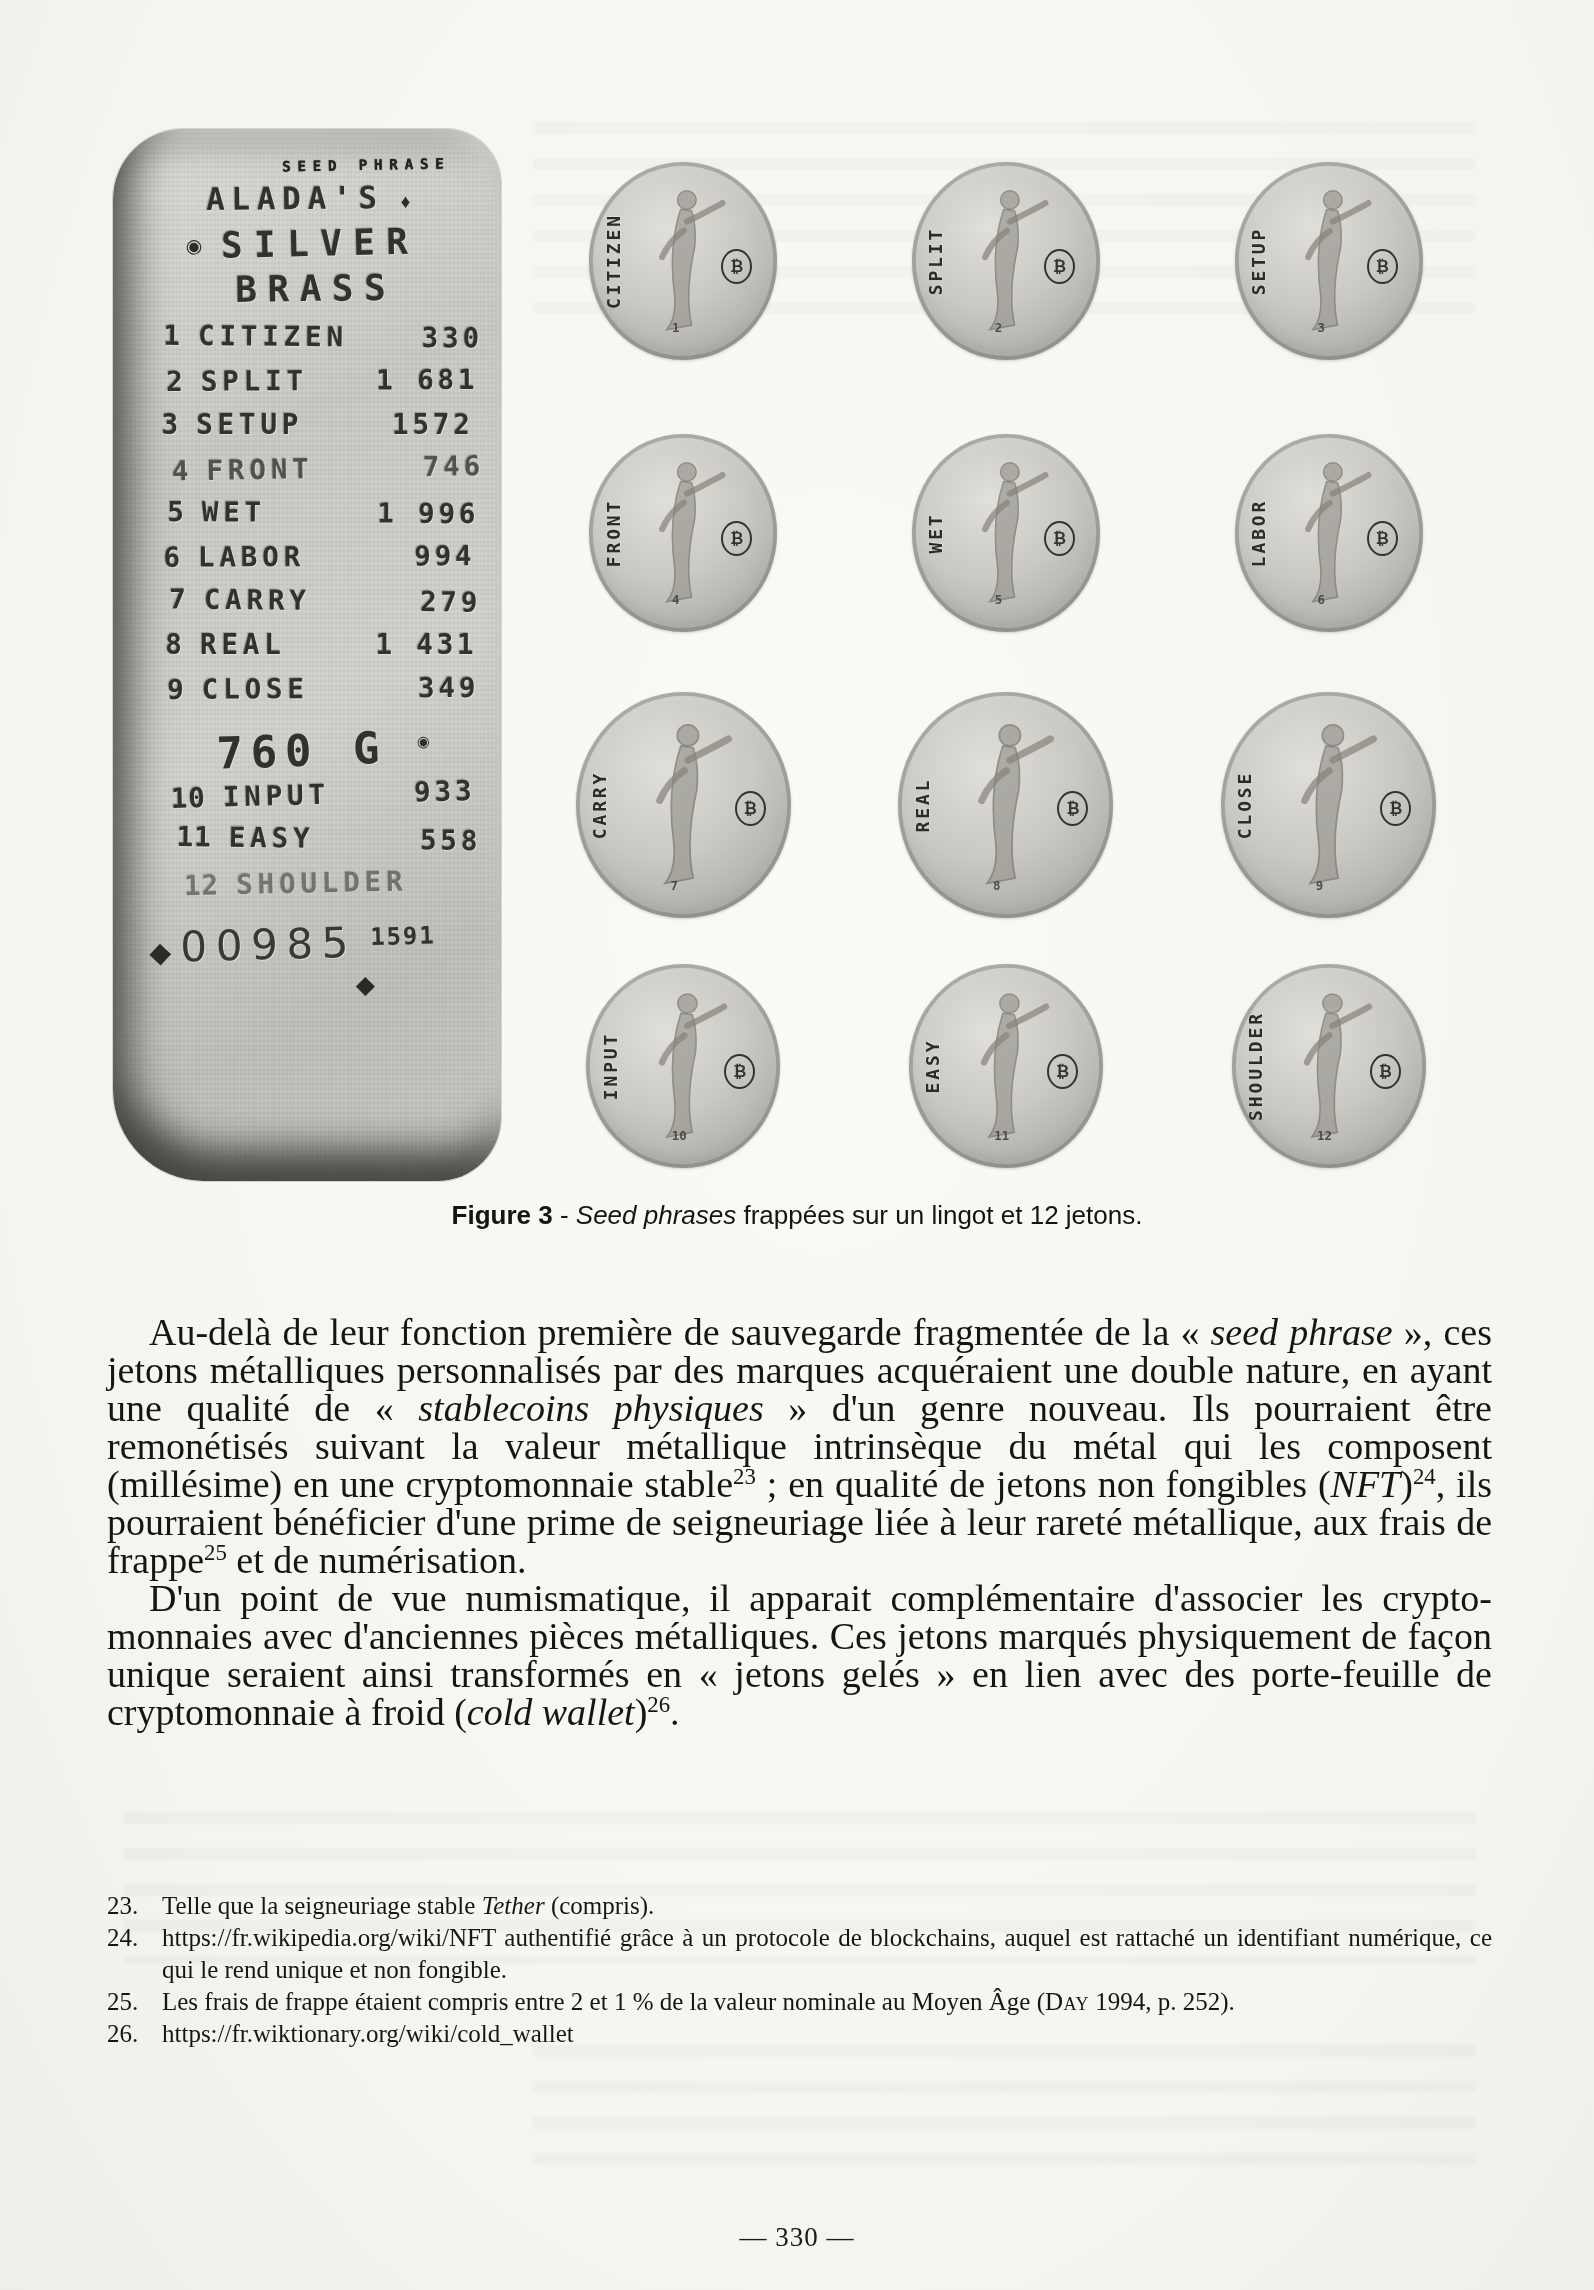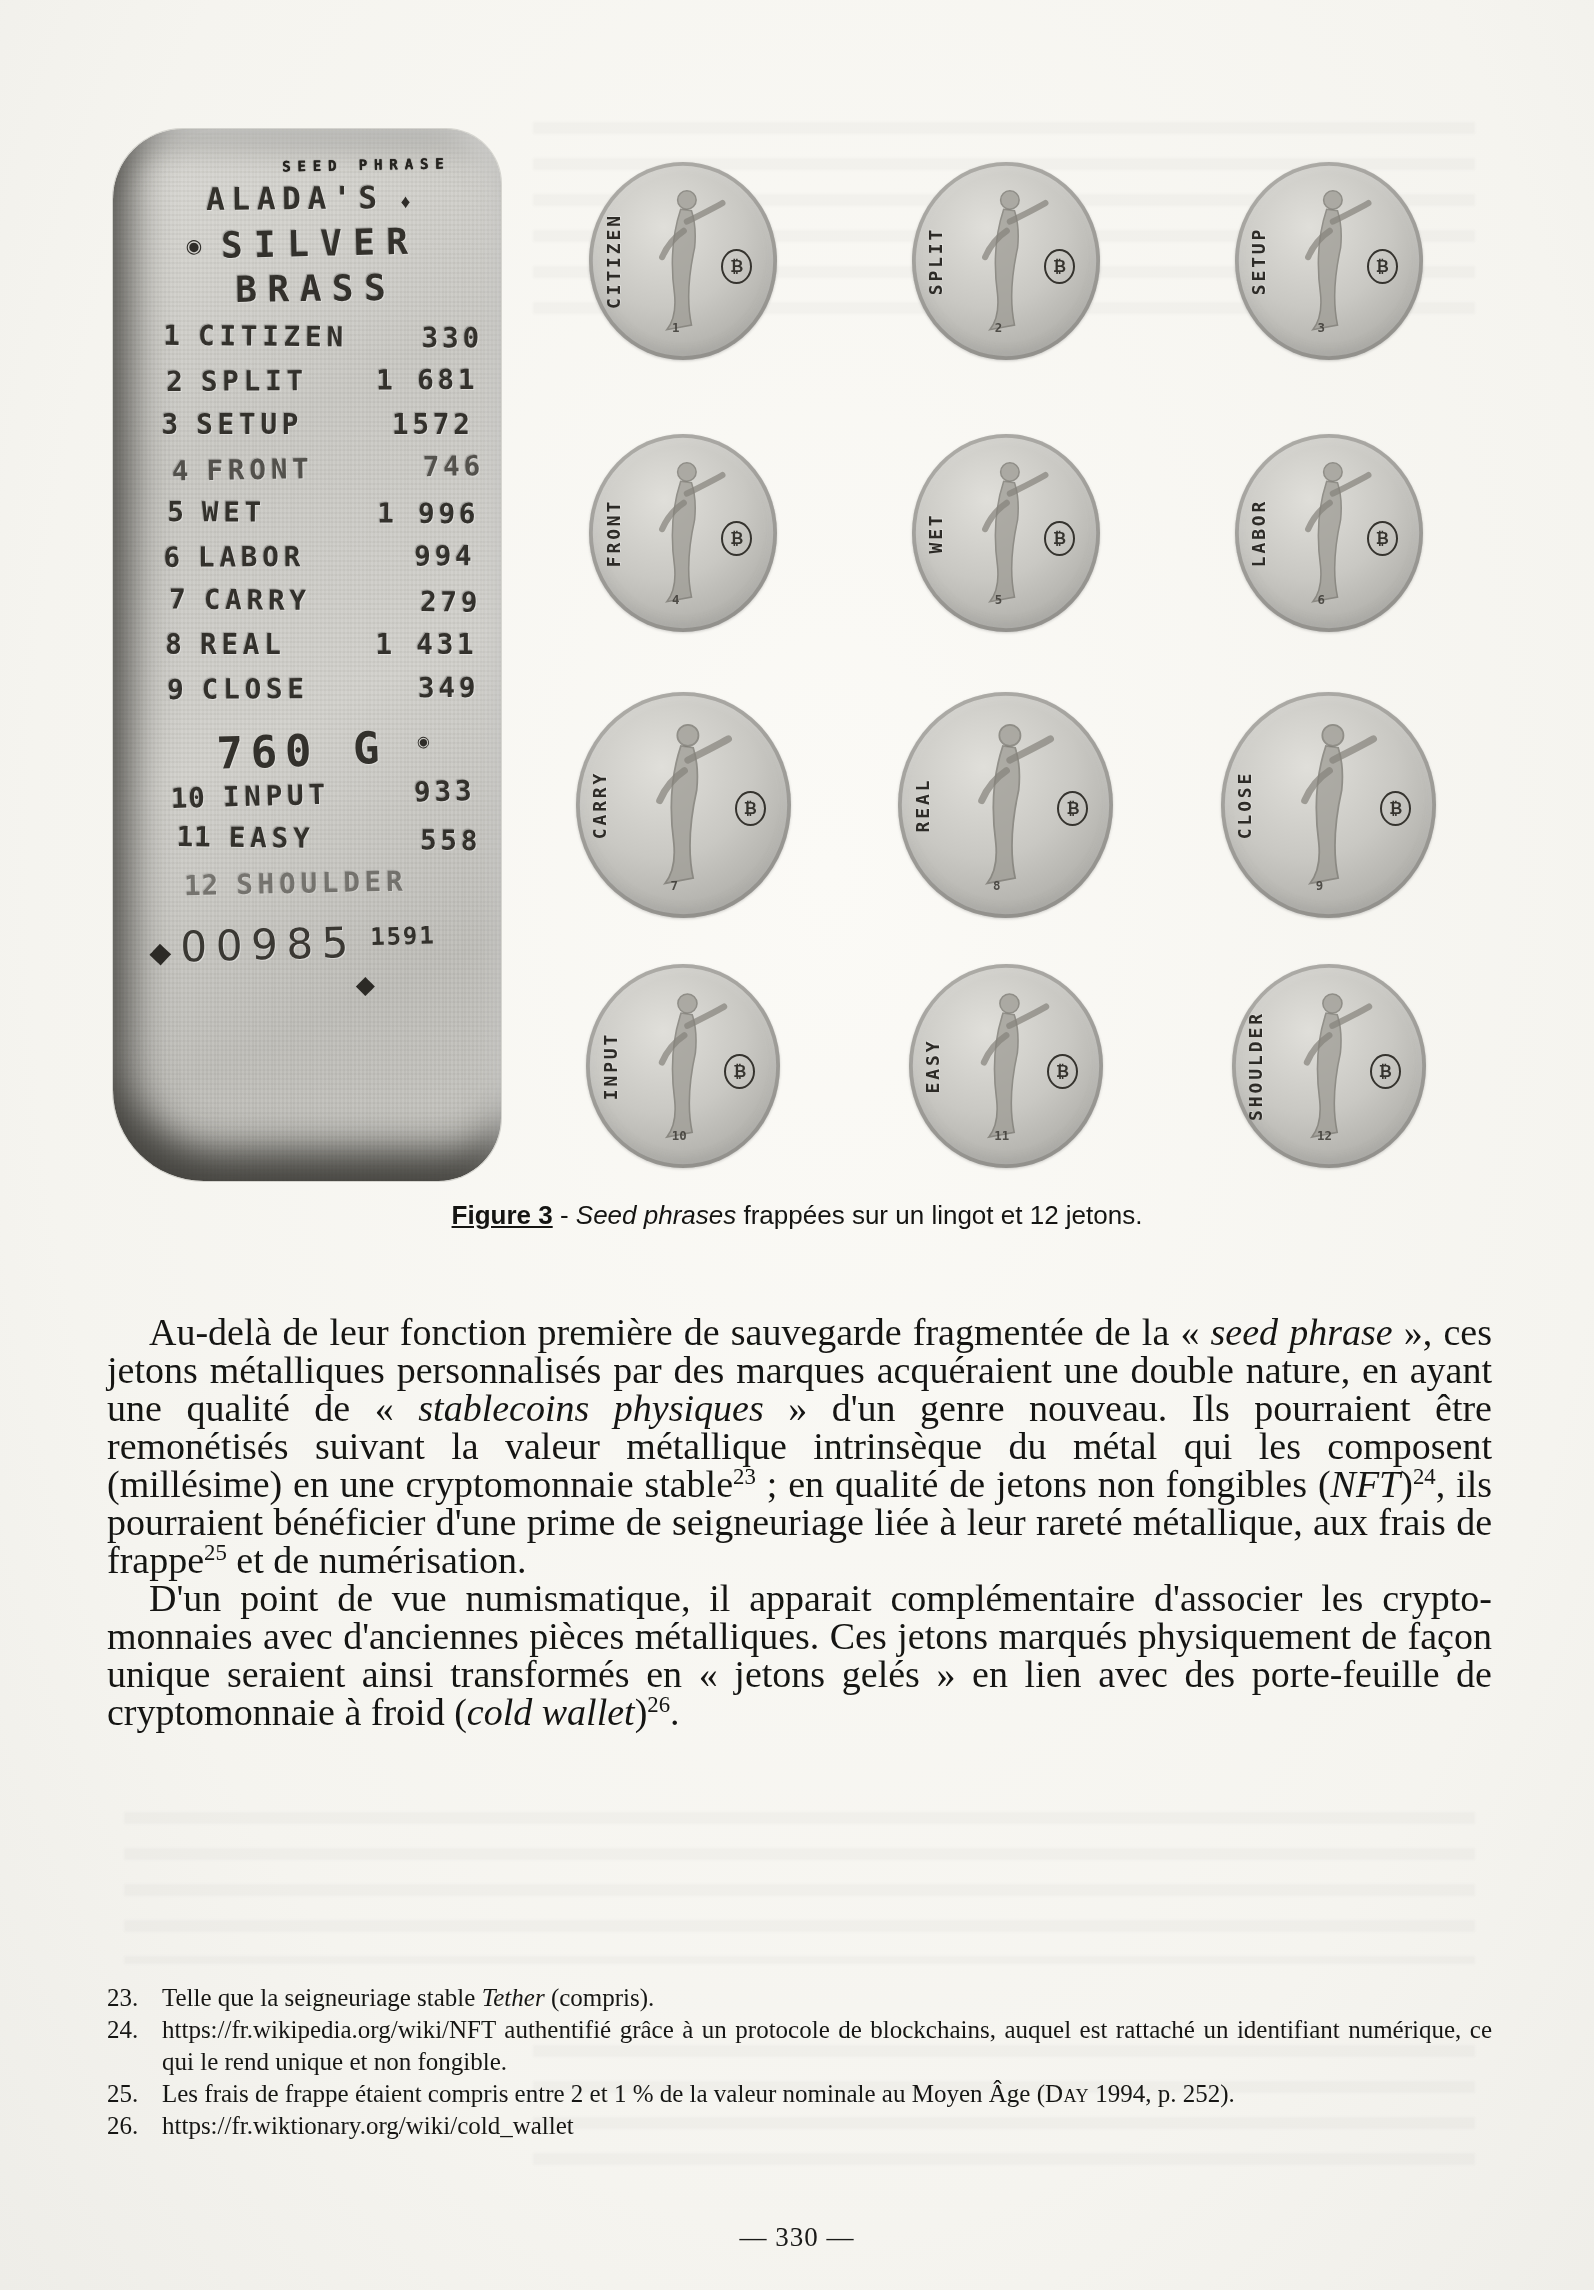--- a/index.html
+++ b/index.html
@@ -85,30 +85,30 @@
     font-family:"DejaVu Sans Mono","Liberation Mono",monospace;font-weight:bold;font-size:18px;
     letter-spacing:2.9px;color:#2d2b27;text-shadow:1px 1px 0 rgba(255,255,255,.3);}
   .coin-mark{position:absolute;right:25px;top:44%;width:27px;height:31px;border:2.9px solid #35332e;
     border-radius:50%;display:flex;align-items:center;justify-content:center;
     font-family:"DejaVu Sans",sans-serif;font-weight:bold;font-size:16px;color:#35332e;}
   .coin-num{position:absolute;bottom:25px;left:44%;
     font-family:"DejaVu Sans Mono",monospace;font-weight:bold;font-size:12.4px;color:#3c3a35;opacity:.85;}
   
   .caption{position:absolute;left:0;top:1200px;width:100%;text-align:center;
     font-family:"Liberation Sans","DejaVu Sans",sans-serif;font-size:26px;color:#141412;}
-  .caption strong{font-weight:700;text-decoration:underline;}
+  .caption strong{font-weight:700;}
   .caption em{font-style:italic;}
   
   .body-text{position:absolute;left:107px;top:1313px;width:1385px;font-size:38px;line-height:38px;
     text-align:justify;color:#151513;}
   .para{text-indent:42px;margin:0;}
   .para em{font-style:italic;}
   sup{font-size:60%;line-height:0;vertical-align:baseline;position:relative;top:-0.55em;}
   
-  .footnotes{position:absolute;left:107px;top:1982px;width:1385px;font-size:25px;line-height:32px;color:#161614;}
+  .footnotes{position:absolute;left:107px;top:1890px;width:1385px;font-size:25px;line-height:32px;color:#161614;}
   .fn{display:flex;align-items:flex-start;}
   .fn-num{flex:none;width:55px;}
   .fn-text{flex:1;text-align:justify;}
   .fn-text em{font-style:italic;}
   .sc{font-variant:small-caps;letter-spacing:0.5px;}
   
   .pageno{position:absolute;left:0;top:2222px;width:100%;text-align:center;font-size:27px;
     letter-spacing:1px;color:#1a1a18;}
 </style>
 </head>

